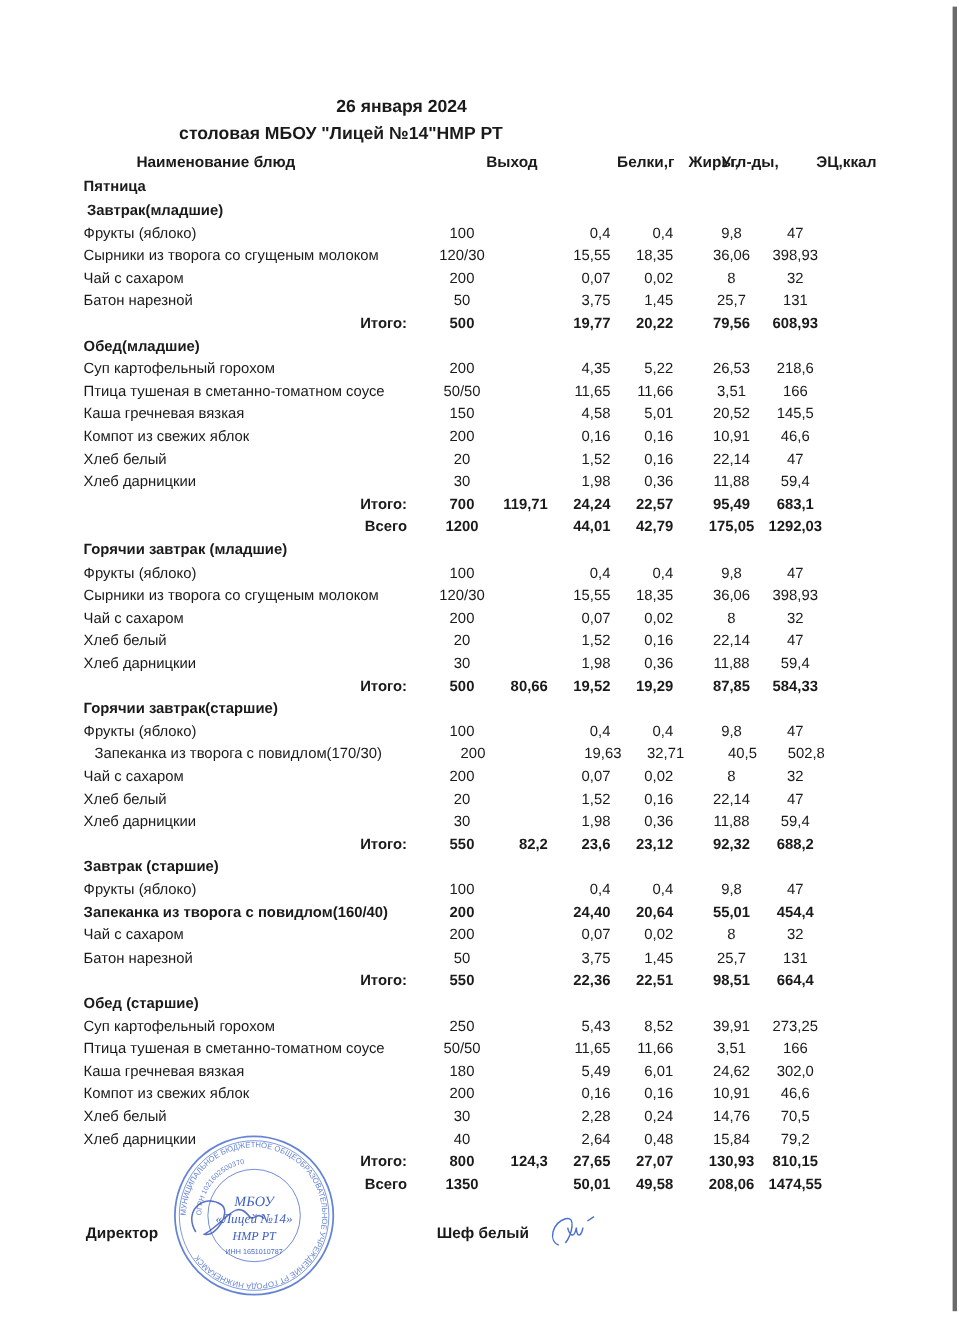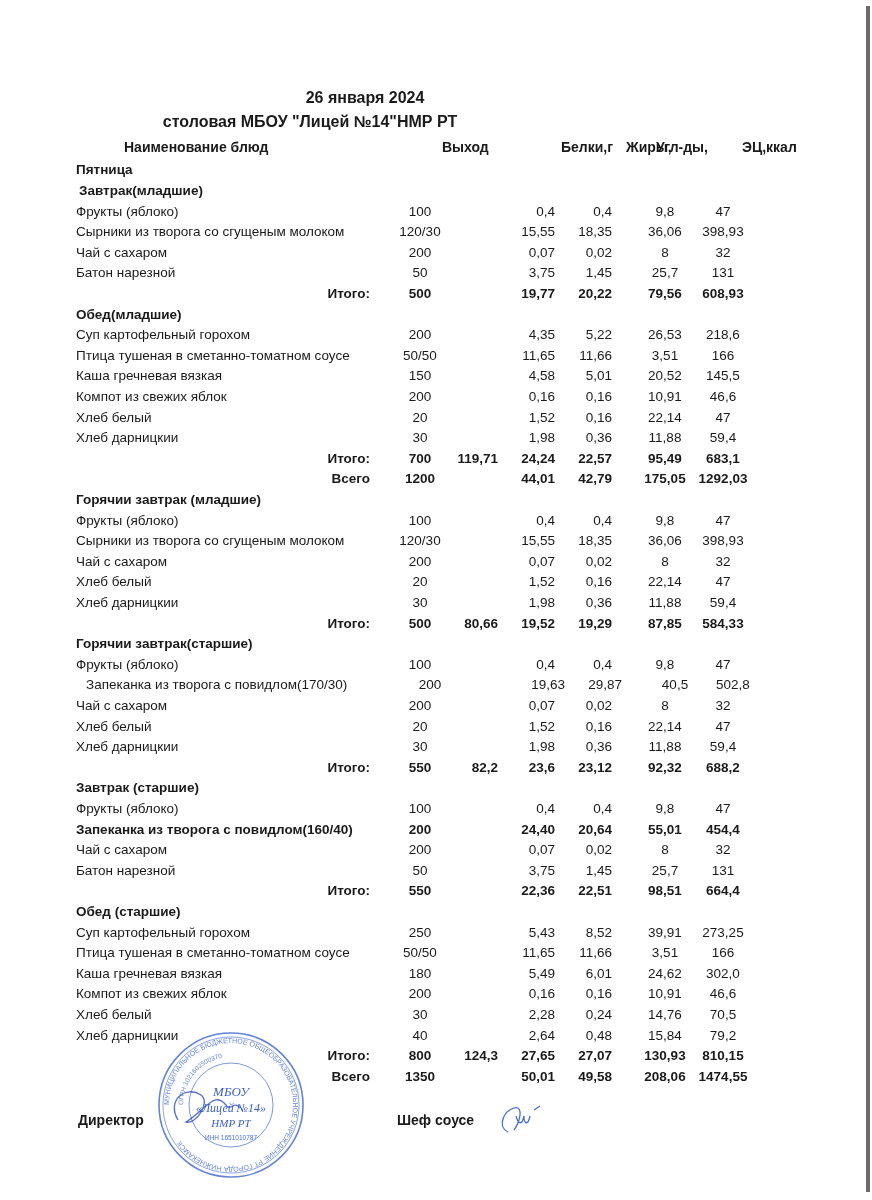--- a/index.html
+++ b/index.html
@@ -223,21 +223,21 @@
       <span class="c-out">100</span>
       <span class="c-b">0,4</span>
       <span class="c-j">0,4</span>
       <span class="c-u">9,8</span>
       <span class="c-e">47</span>
     </div>
     <div class="row" style="top: 677.4px; margin-left: 10px;">
       <span class="c-name">Запеканка из творога с повидлом(170/30)</span>
       <span class="c-out">200</span>
       <span class="c-b">19,63</span>
-      <span class="c-j">29,87</span>
+      <span class="c-j">32,71</span>
       <span class="c-u">40,5</span>
       <span class="c-e">502,8</span>
     </div>
     <div class="row" style="top: 698px;">
       <span class="c-name">Чай с сахаром</span>
       <span class="c-out">200</span>
       <span class="c-b">0,07</span>
       <span class="c-j">0,02</span>
       <span class="c-u">8</span>
       <span class="c-e">32</span>
@@ -376,21 +376,21 @@
       <span class="c-price"></span>
       <span class="c-out">1350</span>
       <span class="c-b">50,01</span>
       <span class="c-j">49,58</span>
       <span class="c-u">208,06</span>
       <span class="c-e">1474,55</span>
     </div>
   </div>
 
 <div class="foot" style="left:78px">Директор</div>
-<div class="foot" style="left:397px">Шеф соусе</div>
+<div class="foot" style="left:397px">Шеф белый</div>
 
 <svg class="chef-sign" width="48" height="36" viewBox="0 0 48 36">
   <path d="M14 30 C4 26 8 10 20 6 C30 3 26 20 20 28 M22 14 C24 22 28 24 30 14 C30 22 34 24 36 14 M40 8 L46 4" fill="none" stroke="#4a6fcf" stroke-width="1.3"></path>
 </svg>
 
 <svg class="stamp" viewBox="0 0 150 150">
   <defs>
     <path id="stampOuter" d="M75,75 m-62,0 a62,62 0 1,1 124,0 a62,62 0 1,1 -124,0"></path>
     <path id="stampInner" d="M75,75 m-48,0 a48,48 0 1,1 96,0 a48,48 0 1,1 -96,0"></path>
   </defs>

